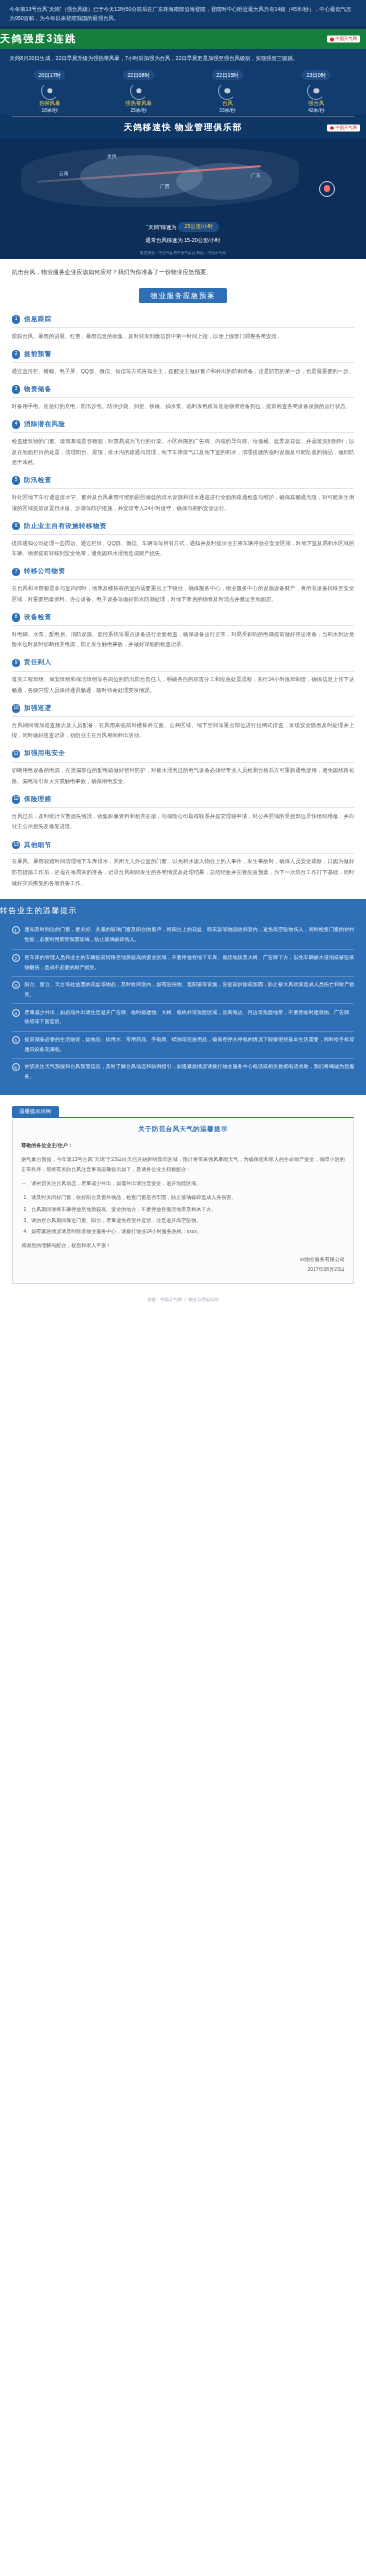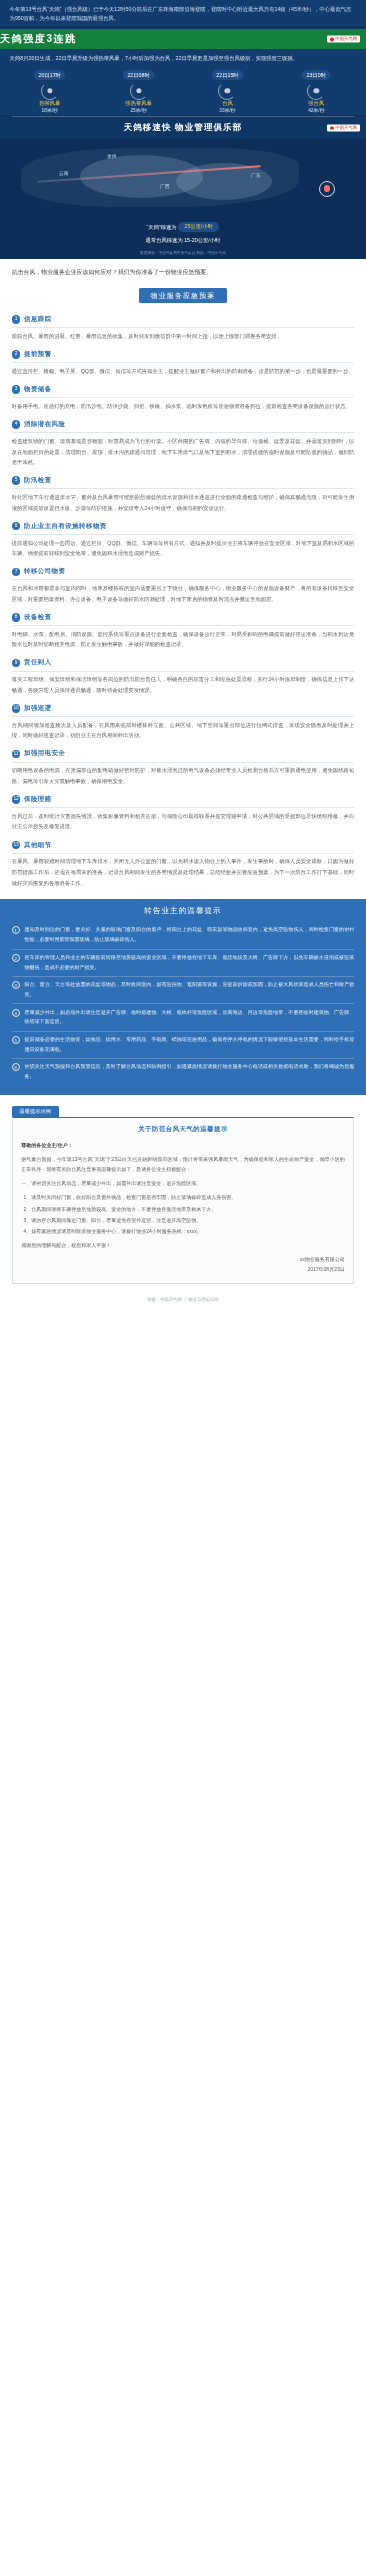--- a/index.html
+++ b/index.html
@@ -230,21 +230,20 @@
   }
 
   
   .tips {
     background:#2f6fb5;
     margin-top:9.6px;
     padding:0 0 9.6px 0;
     color:#fff;
   }
   .tips-title {
-    text-align:center;
     font-size:7.5px;
     letter-spacing:1.1px;
     padding:7.5px 0 5.3px 0;
   }
   .tip-row {
     display:flex;
     gap:4.8px;
     padding:3.7px 11.8px;
     align-items:flex-start;
   }

